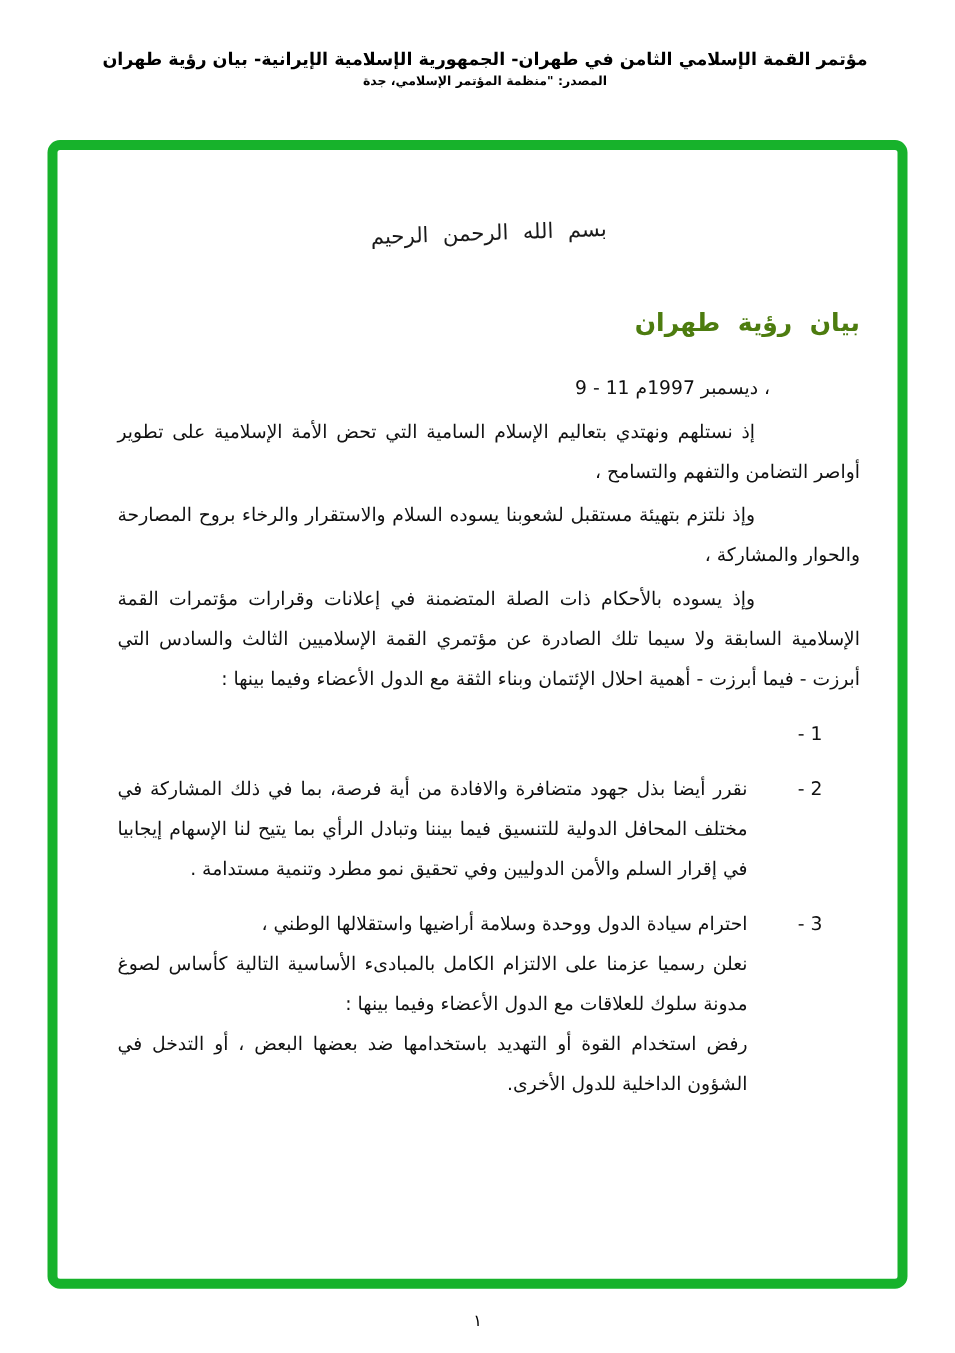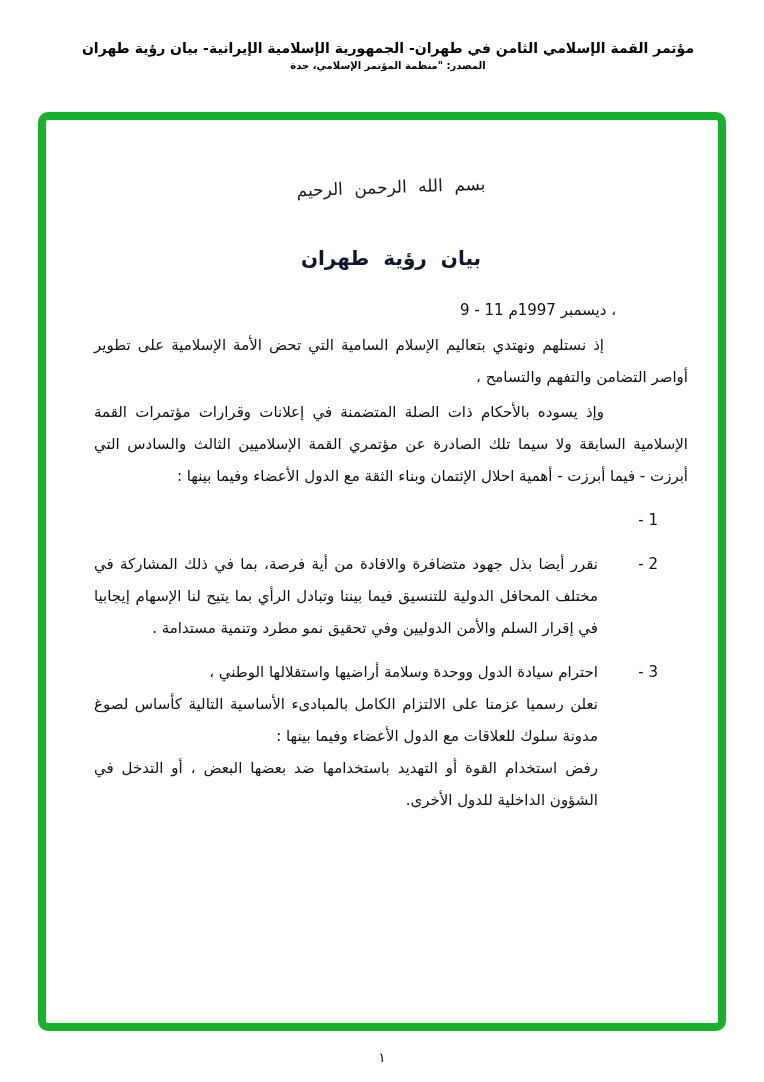--- a/index.html
+++ b/index.html
@@ -43,26 +43,26 @@
     text-align: center;
     font-size: 17px;
     color: #1a1a1a;
     transform: rotate(-2deg);
     letter-spacing: 0.5px;
     word-spacing: 6px;
     height: 34px; line-height: 34px;
   }
   .doc-title {
     margin-top: 40px;
-    text-align: center;
+    text-align: right;
     font-size: 20px;
     font-weight: bold;
     word-spacing: 7px;
     line-height: 28px;
-    color: #0f172a;
+    color: #4d7c0f;
   }
   .body-text { margin-top: 22px; font-size: 15px; line-height: 32px; }
   .para {
     text-align: justify;
     margin-bottom: 3px;
   }
   .para.indent { text-indent: 84px; }
   .lead { font-weight: normal; }
   .dateline {
     text-align: right;
@@ -103,20 +103,21 @@
 
   <h1 class="doc-title">بيان رؤية طهران</h1>
 
   <div class="body-text">
 
 
     <div class="dateline"><span dir="ltr">9 - 11 ديسمبر 1997م ،</span></div>
 
     <p class="para indent"><span class="lead">إذ نستلهم</span> <span>ونهتدي بتعاليم الإسلام السامية التي تحض الأمة الإسلامية على تطوير أواصر التضامن والتفهم والتسامح ،</span></p>
 
+    <p class="para indent"><span class="lead">وإذ نلتزم</span> <span>بتهيئة مستقبل لشعوبنا يسوده السلام والاستقرار والرخاء بروح المصارحة والحوار والمشاركة ،</span></p>
 
     <p class="para indent"><span class="lead">وإذ يسوده</span> <span>بالأحكام ذات الصلة المتضمنة في إعلانات وقرارات مؤتمرات القمة الإسلامية السابقة ولا سيما تلك الصادرة عن مؤتمري القمة الإسلاميين الثالث والسادس التي أبرزت - فيما أبرزت - أهمية احلال الإئتمان وبناء الثقة مع الدول الأعضاء وفيما بينها :</span></p>
 
     <div class="items">
 
       <div class="item">
         <div class="item-num">1 -</div>
       </div>
 
       <div class="item">

